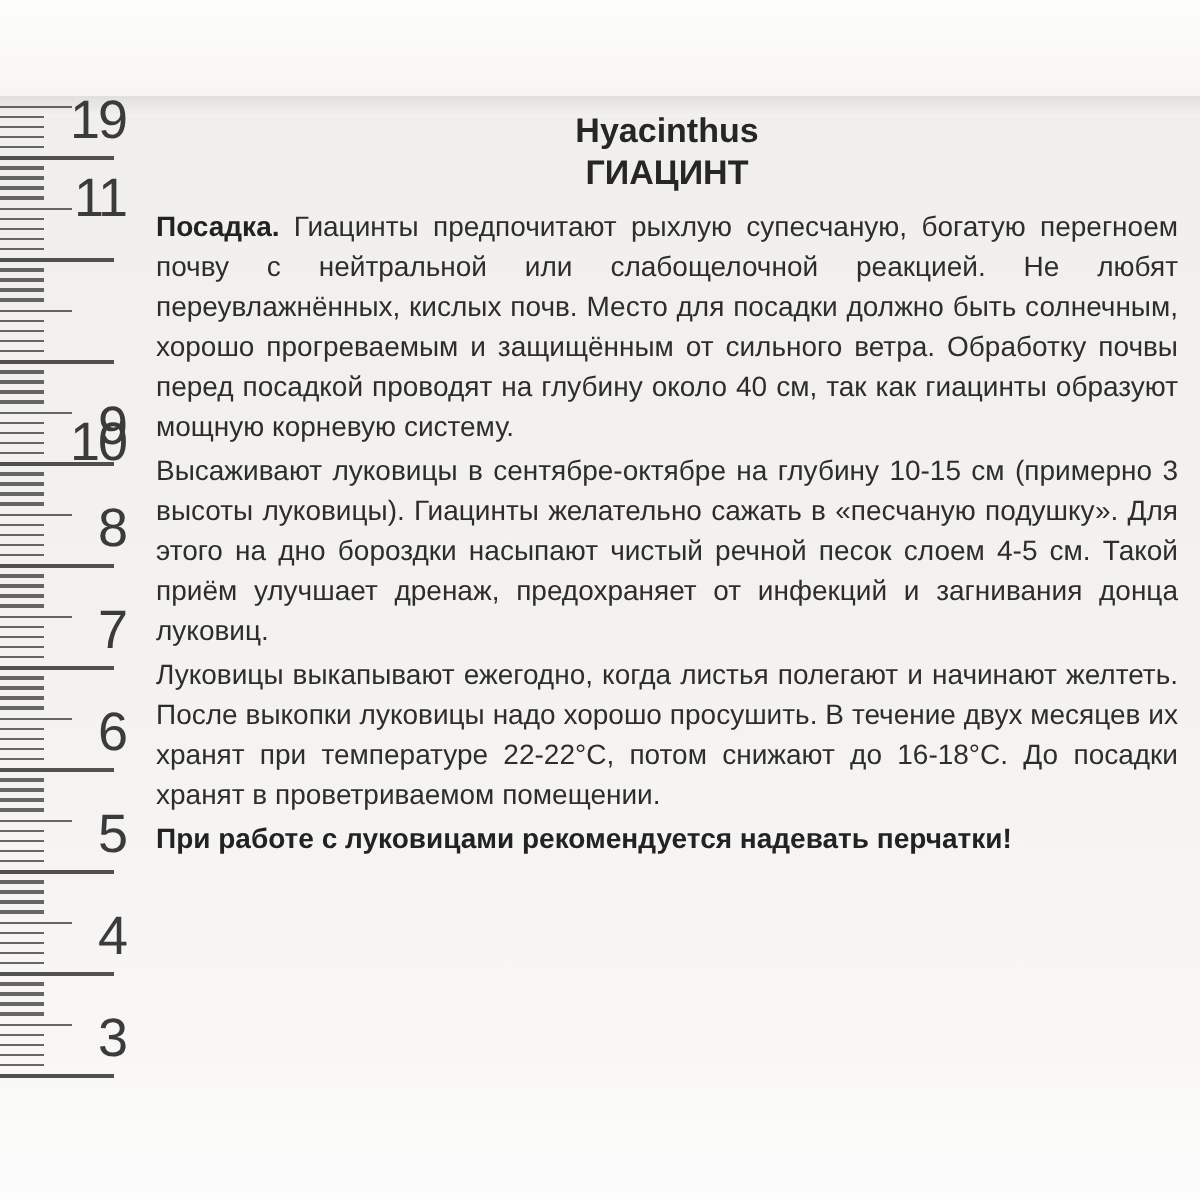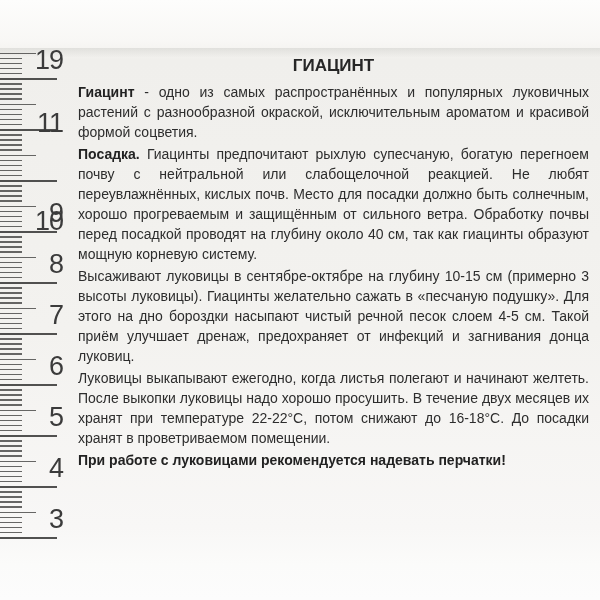--- a/index.html
+++ b/index.html
@@ -167,36 +167,36 @@
       <div class="tick short" style="top: 93.3px;"></div>
       <div class="tick short" style="top: 88.2px;"></div>
       <div class="tick short" style="top: 83.1px;"></div>
       <div class="tick long" style="top: 78px;"></div>
       <div class="tick short" style="top: 72.9px;"></div>
       <div class="tick short" style="top: 67.8px;"></div>
       <div class="tick short" style="top: 62.7px;"></div>
       <div class="tick short" style="top: 57.6px;"></div>
       <div class="tick mid" style="top: 52.5px;"></div>
       <div class="ruler-num" style="top: 45px;">19</div>
-      <div class="ruler-num" style="top: 108px;">11</div>
+      <div class="ruler-num" style="top: 84px;">11</div>
       <div class="ruler-num" style="top: 160px; margin-top: 46px;">10</div>
       <div class="ruler-num" style="top: 198px;">9</div>
       <div class="ruler-num" style="top: 249px;">8</div>
       <div class="ruler-num" style="top: 300px;">7</div>
       <div class="ruler-num" style="top: 351px;">6</div>
       <div class="ruler-num" style="top: 402px;">5</div>
       <div class="ruler-num" style="top: 453px;">4</div>
       <div class="ruler-num" style="top: 504px;">3</div>
     </div>
 
   <div class="sheet-text">
     <div class="title-block">
+      <div class="title-latin">Hyacinthus</div>
       <div class="title-russian">ГИАЦИНТ</div>
     </div>
     <div id="paragraphs">
-        <p><b>Гиацинт</b> - одно из самых распространённых и популярных луковичных растений с разнообразной окраской, исключительным ароматом и красивой формой соцветия.</p>
         <p><b>Посадка.</b> Гиацинты предпочитают рыхлую супесчаную, богатую перегноем почву с нейтральной или слабощелочной реакцией. Не любят переувлажнённых, кислых почв. Место для посадки должно быть солнечным, хорошо прогреваемым и защищённым от сильного ветра. Обработку почвы перед посадкой проводят на глубину около 40 см, так как гиацинты образуют мощную корневую систему.</p>
         <p>Высаживают луковицы в сентябре-октябре на глубину 10-15 см (примерно 3 высоты луковицы). Гиацинты желательно сажать в «песчаную подушку». Для этого на дно бороздки насыпают чистый речной песок слоем 4-5 см. Такой приём улучшает дренаж, предохраняет от инфекций и загнивания донца луковиц.</p>
         <p>Луковицы выкапывают ежегодно, когда листья полегают и начинают желтеть. После выкопки луковицы надо хорошо просушить. В течение двух месяцев их хранят при температуре 22-22°С,  потом снижают до 16-18°С. До посадки хранят в проветриваемом помещении.</p>
         <p><b>При работе с луковицами рекомендуется надевать перчатки!</b></p>
       </div>
   </div>
 </div>
 
 </body></html>

